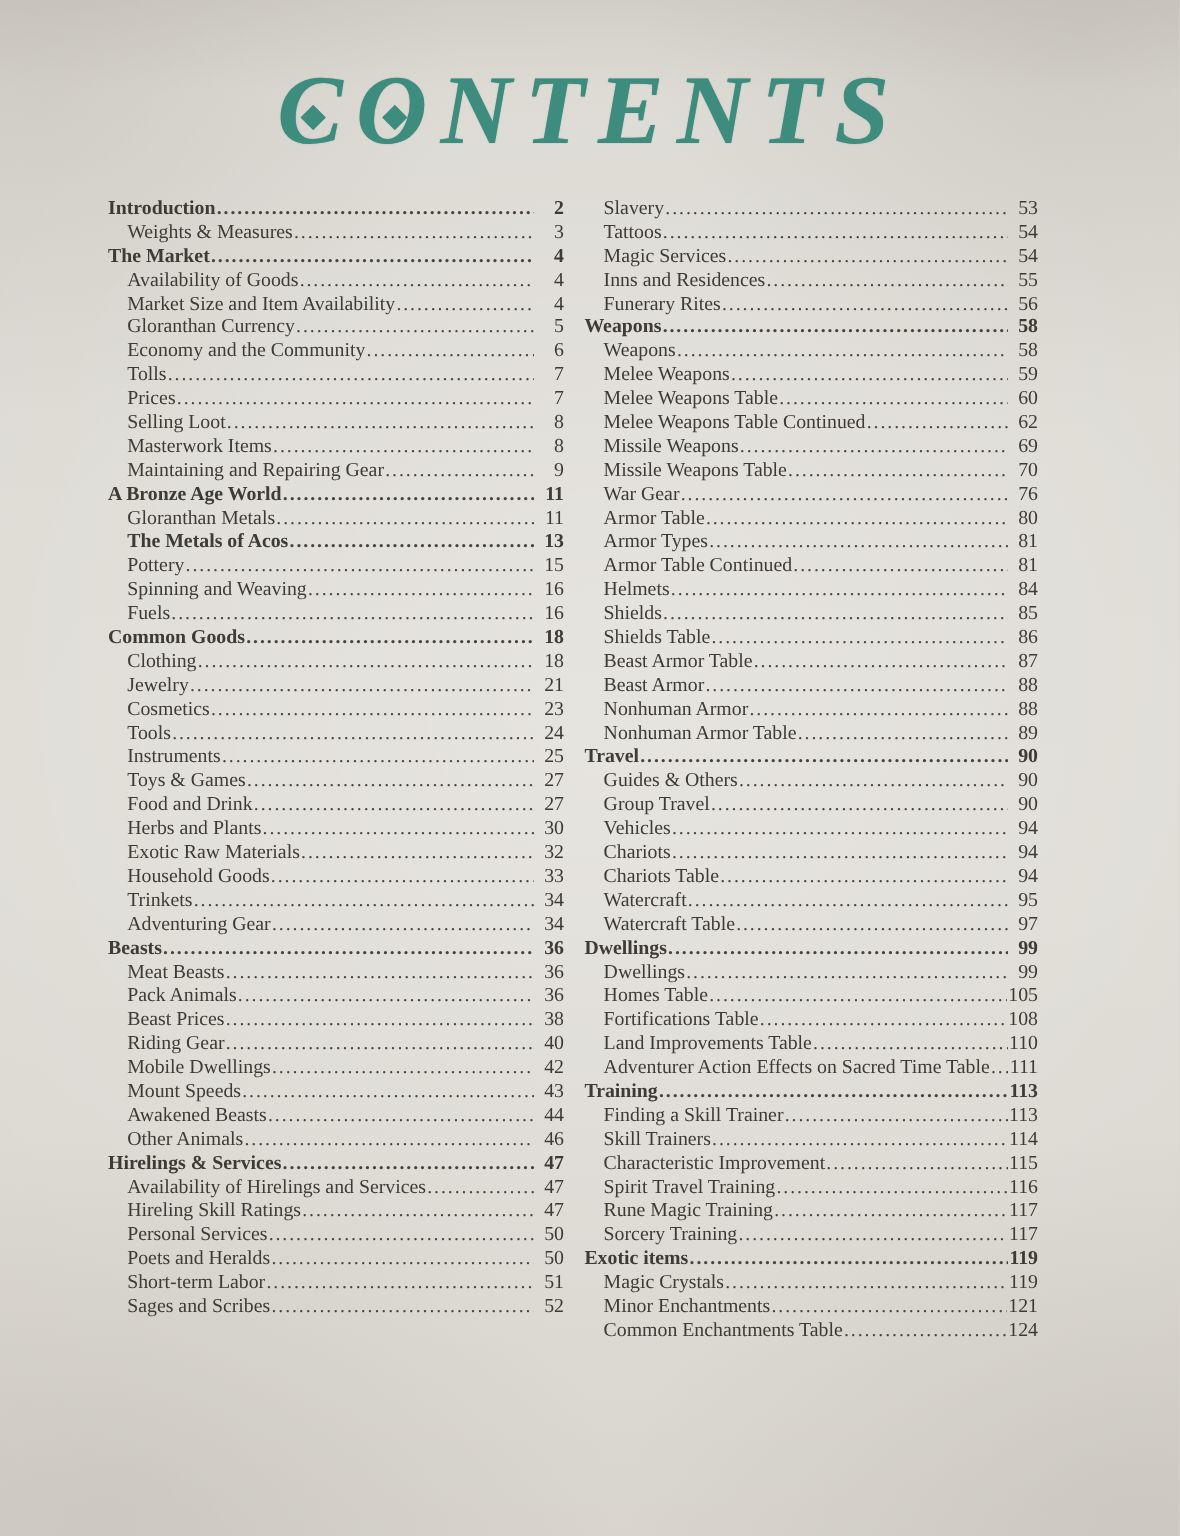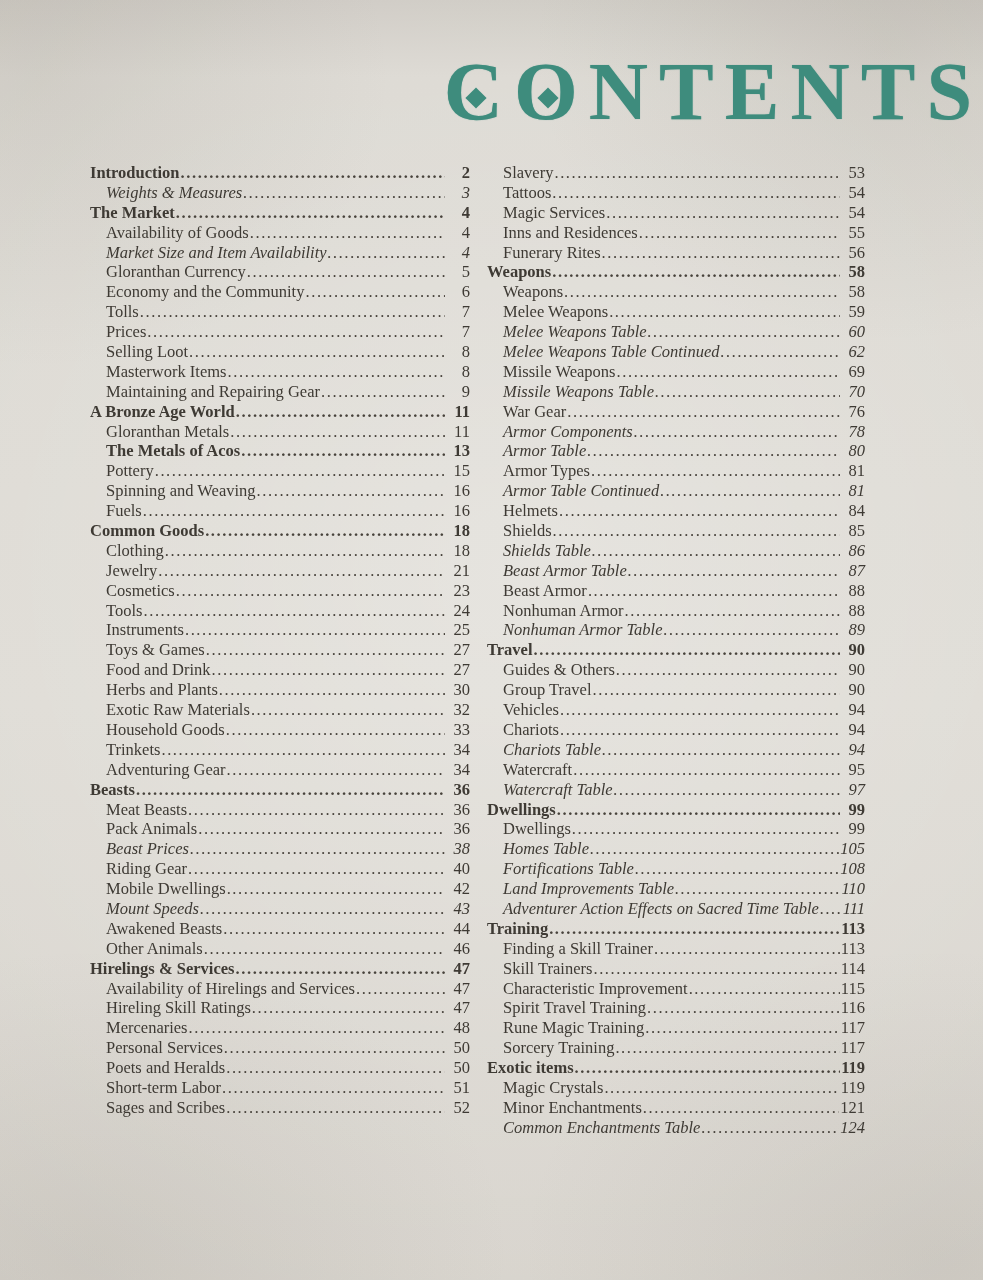--- a/index.html
+++ b/index.html
@@ -10,21 +10,21 @@
     background-color:#d8d5ce;
     background-image:
       radial-gradient(ellipse 130% 95% at 52% 45%, rgba(255,255,255,0.30), rgba(255,255,255,0) 72%),
       radial-gradient(ellipse 55% 35% at 90% 4%, rgba(130,124,112,0.16), transparent 65%),
       radial-gradient(ellipse 55% 35% at 4% 6%, rgba(130,124,112,0.14), transparent 65%),
       radial-gradient(ellipse 70% 40% at 10% 98%, rgba(120,115,104,0.12), transparent 60%),
       radial-gradient(ellipse 70% 40% at 95% 98%, rgba(120,115,104,0.12), transparent 60%),
       linear-gradient(180deg, #ccc8c1 0%, #d9d6cf 6%, #dcd9d2 55%, #d6d2cb 100%);
     overflow:hidden;
   }
-  .title-wrap { text-align:right; padding-top:46px; height:96px; }
+  .title-wrap { text-align:center; padding-top:46px; height:96px;font-style:italic; }
   .title {
     display:inline-block;
     font-size:82px; line-height:92px;
     font-weight:bold;
     letter-spacing:11px;
     color:var(--accent, #3e8c7d);
     text-shadow: 0 0 1px rgba(62,140,125,0.55);
   }
   .letter { position:relative; display:inline-block; }
   .letter .diamond {
@@ -44,21 +44,21 @@
   .row {
     display:flex;
     align-items:baseline;
     font-size:16.5px;
     line-height:19.9px;
     height:19.9px;
     white-space:nowrap;
   }
   .row.lvl1 { padding-left:16px; }
   .row.bold { font-weight:bold; }
-  .row.italic { font-style:italic; }
+  .row.italic { }
   .label { flex:0 0 auto; }
   .leader {
     flex:1 1 auto;
     overflow:hidden;
     min-width:8px;
     margin:0 1px;
   }
   .leader::after {
     content:"................................................................................................................................";
     letter-spacing:1.6px;
@@ -288,25 +288,20 @@
     <span class="label">Availability of Hirelings and Services</span>
     <span class="leader"></span>
     <span class="pagenum">47</span>
   </div>
       <div class="row lvl1">
     <span class="label">Hireling Skill Ratings</span>
     <span class="leader"></span>
     <span class="pagenum">47</span>
   </div>
       <div class="row lvl1">
-    <span class="label">Mercenaries</span>
-    <span class="leader"></span>
-    <span class="pagenum">48</span>
-  </div>
-      <div class="row lvl1">
     <span class="label">Personal Services</span>
     <span class="leader"></span>
     <span class="pagenum">50</span>
   </div>
       <div class="row lvl1">
     <span class="label">Poets and Heralds</span>
     <span class="leader"></span>
     <span class="pagenum">50</span>
   </div>
       <div class="row lvl1">
@@ -378,25 +373,20 @@
   </div>
       <div class="row lvl1 italic">
     <span class="label">Missile Weapons Table</span>
     <span class="leader"></span>
     <span class="pagenum">70</span>
   </div>
       <div class="row lvl1">
     <span class="label">War Gear</span>
     <span class="leader"></span>
     <span class="pagenum">76</span>
-  </div>
-      <div class="row lvl1 italic">
-    <span class="label">Armor Components</span>
-    <span class="leader"></span>
-    <span class="pagenum">78</span>
   </div>
       <div class="row lvl1 italic">
     <span class="label">Armor Table</span>
     <span class="leader"></span>
     <span class="pagenum">80</span>
   </div>
       <div class="row lvl1">
     <span class="label">Armor Types</span>
     <span class="leader"></span>
     <span class="pagenum">81</span>

